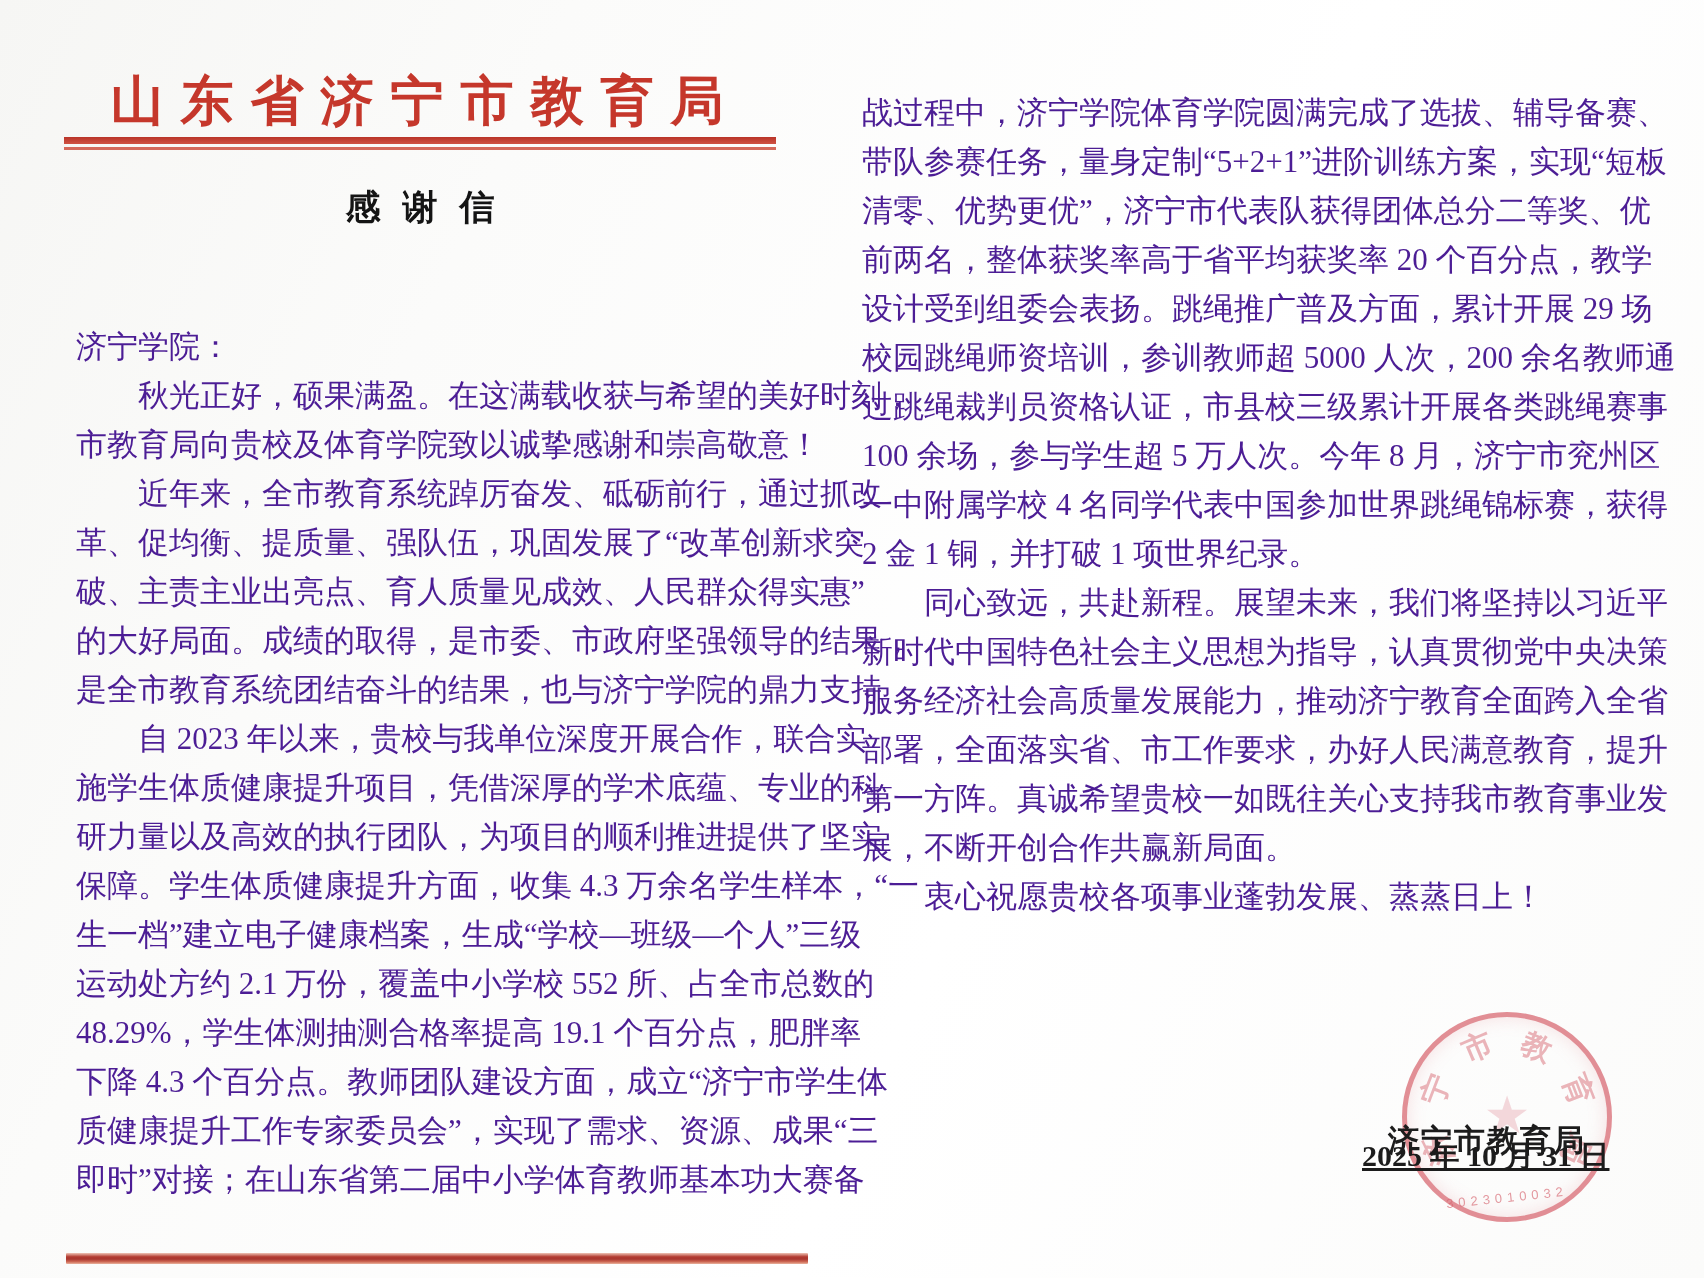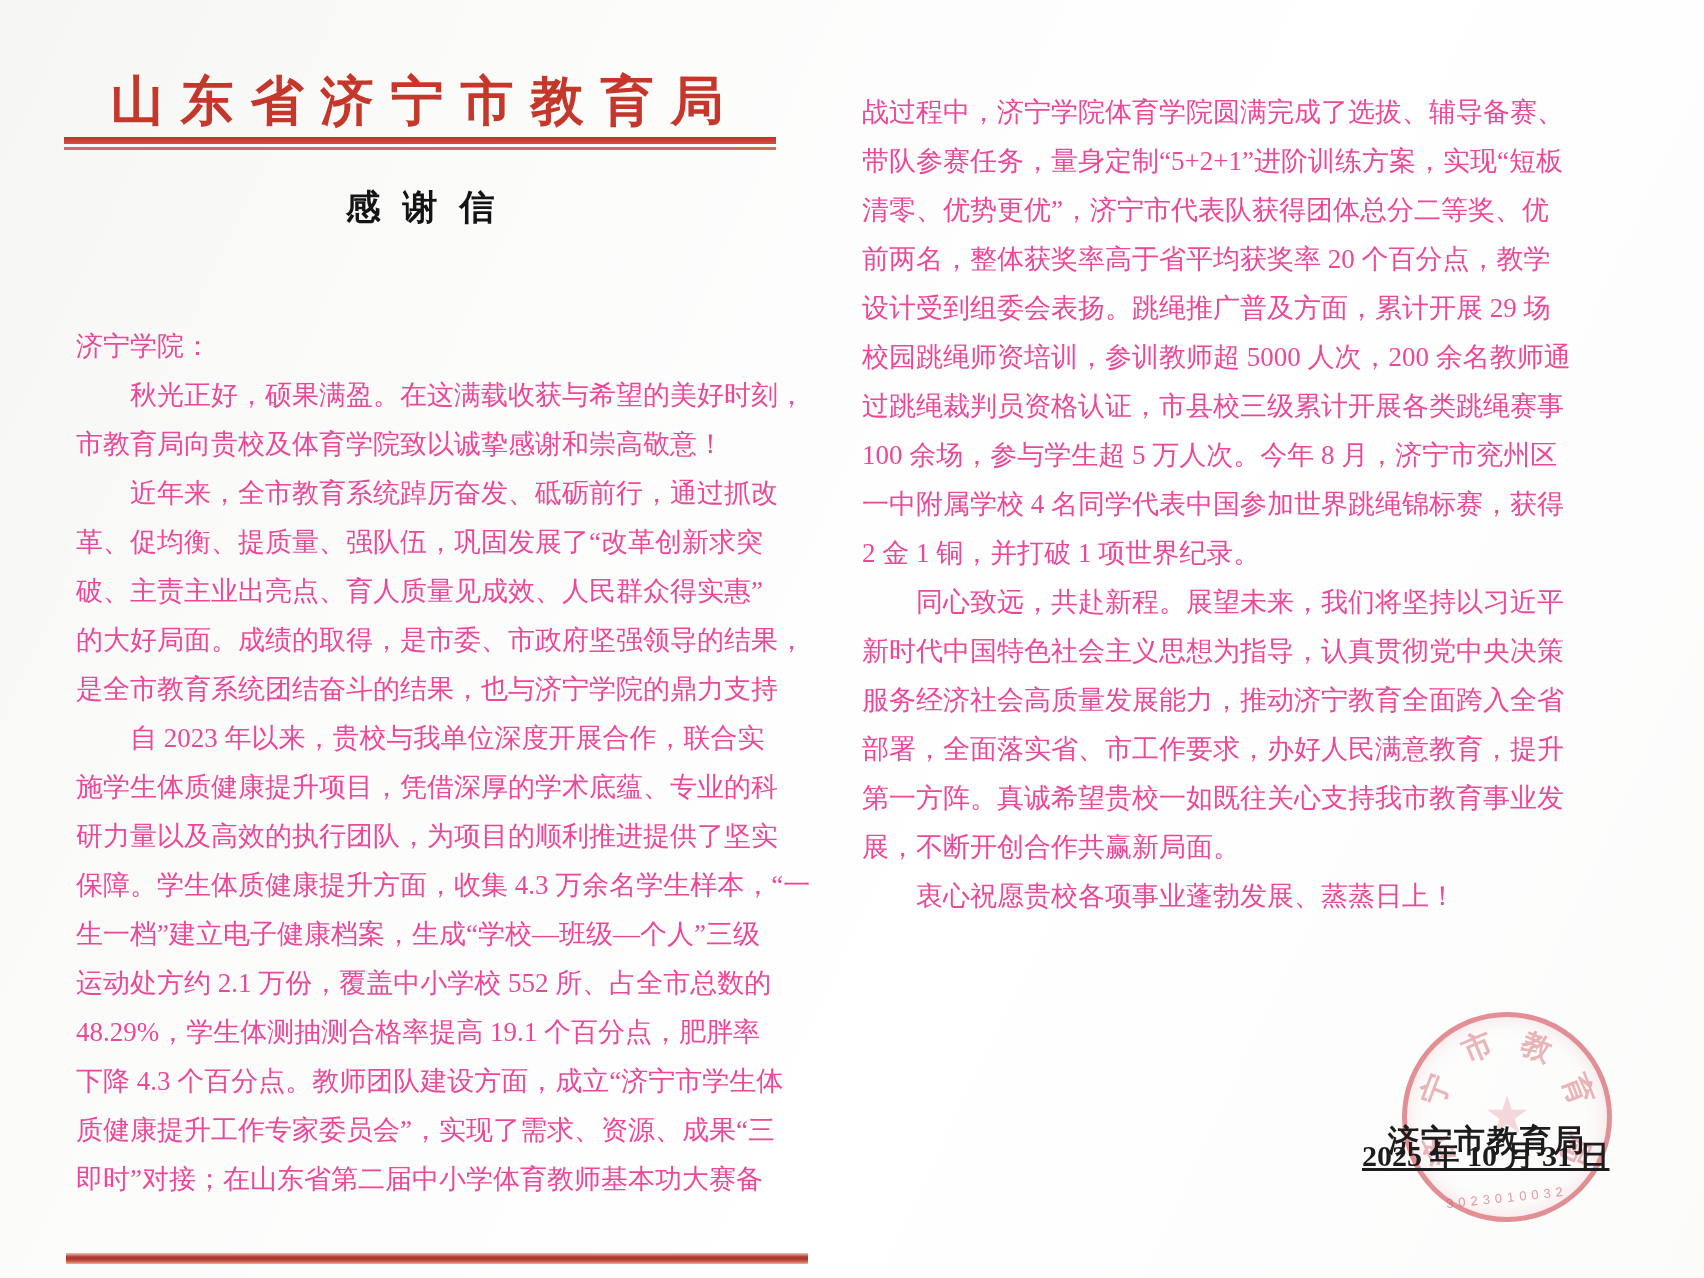--- a/index.html
+++ b/index.html
@@ -25,21 +25,21 @@
   .header-rule .thin{height:3px;background:#d4695b;}
 
   .letter-title{
     position:absolute;left:64px;top:184px;width:712px;
     text-align:center;font-size:35px;font-weight:bold;
     color:#141414;letter-spacing:22px;text-indent:22px;white-space:nowrap;
   }
 
   .body-col{
     position:absolute;width:706px;
-    font-size:27px;line-height:49px;color:#ec4899;
+    font-size:31px;line-height:49px;color:#4c1d95;
     white-space:nowrap;
   }
   .body-col .line{height:49px;}
   #left-body{left:76px;top:294px;margin-top:28px;}
   #right-body{left:862px;top:88px;}
 
   .footer-rule{
     position:absolute;left:66px;top:1253px;width:742px;height:11px;
     background:linear-gradient(180deg,#efc4b6 0%,#b23a30 35%,#a93730 55%,#cf6a55 80%,#e9b39e 100%);
     border-radius:1px;

